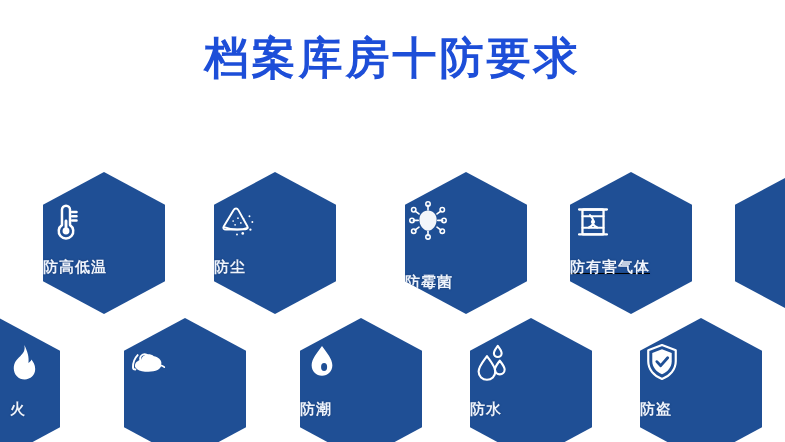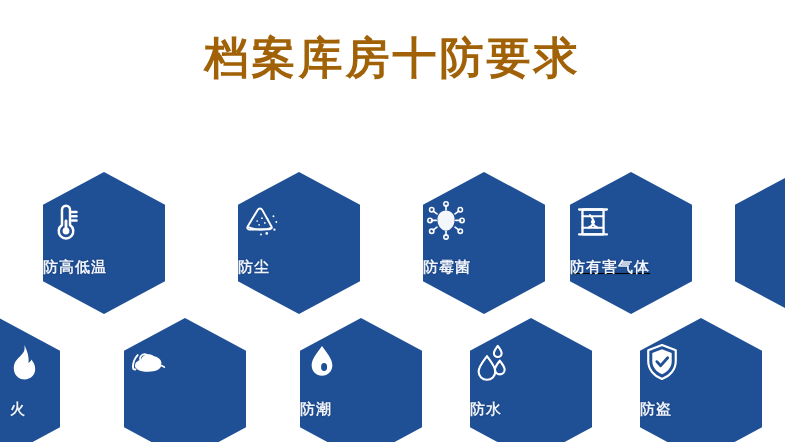--- a/index.html
+++ b/index.html
@@ -28,21 +28,21 @@
   .page-title {
     position: absolute;
     left: 0;
     top: 30px;
     width: 785px;
     text-align: center;
     font-size: 44px;
     line-height: 56px;
     font-weight: 700;
     letter-spacing: 3px;
-    color: #a16207;
+    color: #1d4ed8;
     white-space: nowrap;
     font-family: "Liberation Sans", "DejaVu Sans", sans-serif;
   }
 
   
   .hex {
     position: absolute;
     background: #1f4f95;
     -webkit-clip-path: polygon(50% 0%, 100% 23%, 100% 77%, 50% 100%, 0% 77%, 0% 23%);
     clip-path: polygon(50% 0%, 100% 23%, 100% 77%, 50% 100%, 0% 77%, 0% 23%);
@@ -112,41 +112,41 @@
       <svg viewBox="0 0 48 48" fill="none" stroke="#ffffff" stroke-width="2.6" stroke-linecap="round" stroke-linejoin="round">
         <path d="M24 8a4.2 4.2 0 0 1 4.2 4.2v16.1a7.6 7.6 0 1 1-8.4 0V12.2A4.2 4.2 0 0 1 24 8z"></path>
         <circle cx="24" cy="34.4" r="3.6" fill="#ffffff" stroke="none"></circle>
         <path d="M24 24v7" stroke-width="3"></path>
         <path d="M30.4 14.5h4.6M30.4 19h4.6M30.4 23.5h4.6"></path>
       </svg>
     </span>
     <span class="hex-label">防高低温</span>
   </div>
 
-  <div class="hex row1" style="left:238px;">
+  <div class="hex row1" style="left:214px;">
     <span class="hex-icon">
       <svg viewBox="0 0 48 48" fill="none" stroke="#ffffff" stroke-width="2" stroke-linecap="round" stroke-linejoin="round">
         <path d="M23 11c1.1 0 1.9.7 2.6 1.9l9.2 16.5c.9 1.6-.1 3.1-2 3.3l-20.4.3c-2.2 0-3.3-1.5-2.3-3.2l10.1-16.8c.7-1.2 1.6-2 2.8-2z"></path>
         <path d="M11.4 30.6c3.4 1.5 8.2 2.3 12.8 2.3 3.9 0 8-.6 10.9-1.7"></path>
         <circle cx="20" cy="24" r="0.9" fill="#ffffff" stroke="none"></circle>
         <circle cx="25" cy="21" r="0.9" fill="#ffffff" stroke="none"></circle>
         <circle cx="28" cy="26" r="0.9" fill="#ffffff" stroke="none"></circle>
         <circle cx="22" cy="28" r="0.9" fill="#ffffff" stroke="none"></circle>
         <circle cx="31" cy="22" r="0.8" fill="#ffffff" stroke="none"></circle>
         <circle cx="37" cy="19" r="1" fill="#ffffff" stroke="none"></circle>
         <circle cx="40" cy="25" r="1" fill="#ffffff" stroke="none"></circle>
         <circle cx="38" cy="33" r="1.2" fill="#ffffff" stroke="none"></circle>
         <circle cx="30" cy="37" r="1.4" fill="#ffffff" stroke="none"></circle>
         <circle cx="24" cy="38" r="1" fill="#ffffff" stroke="none"></circle>
       </svg>
     </span>
     <span class="hex-label">防尘</span>
   </div>
 
-  <div class="hex row1" style="left:423px;">
+  <div class="hex row1" style="left:405px;gap:15px;">
     <span class="hex-icon">
       <svg viewBox="0 0 48 48" fill="none" stroke="#ffffff" stroke-width="1.8" stroke-linecap="round" stroke-linejoin="round">
         <path d="M24 13c5.2 0 9 4.2 9 9.6 0 5.4-3.9 11.4-9 11.4s-9-6-9-11.4C15 17.2 18.8 13 24 13z" fill="#ffffff" stroke="none" opacity="0.95"></path>
         <g stroke-width="1.7">
           <path d="M24 12.4V7.6"></path>
             <path d="M24 34.6v4.8"></path>
           <path d="M14.6 16.6l-4-3"></path>
             <path d="M33.4 16.6l4-3"></path>
           <path d="M14.6 30.4l-4.2 3.1"></path>
             <path d="M33.4 30.4l4.2 3.1"></path>

